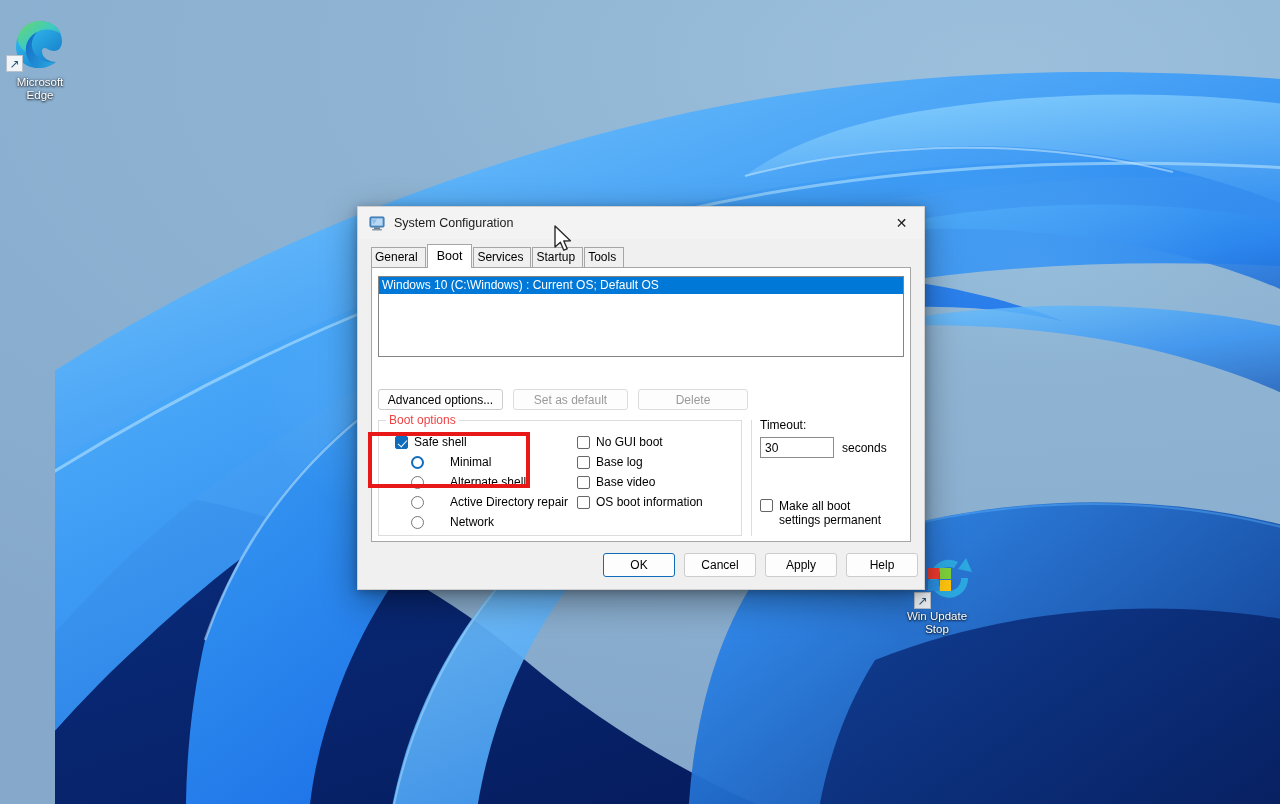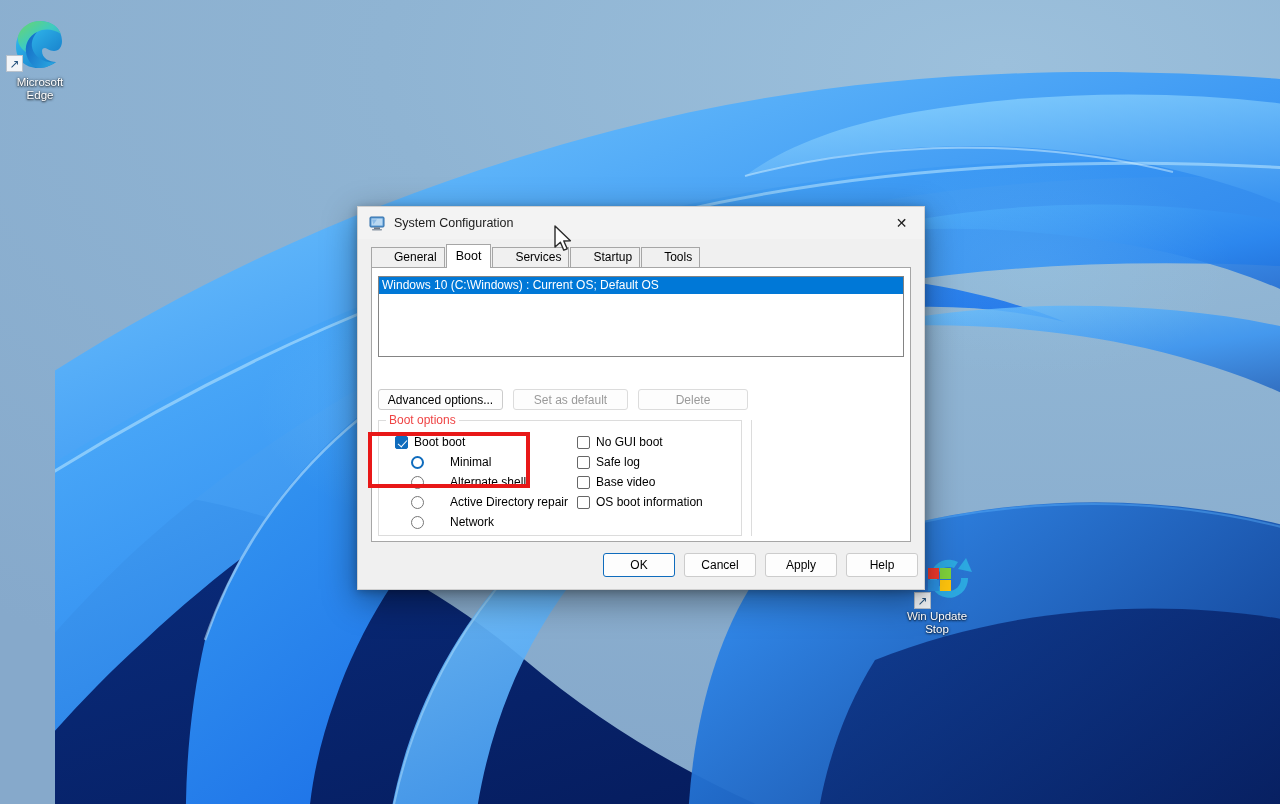--- a/index.html
+++ b/index.html
@@ -89,21 +89,21 @@
   #tabstrip {
     position: relative;
     height: 20px;
     margin: 8px 0 0 13px;
     display: flex; align-items: flex-end;
   }
   .tab {
     border: 1px solid #a6a6a6;
     border-bottom: none;
     background: #f0f0f0;
-    padding: 2px 7px 2px 22px;
+    padding: 2px 7px 2px 3px;
     font-size: 12px;
     line-height: 15px;
     margin-right: 1px;
     position: relative; z-index: 1;
     cursor: default;
   }
   .tab.active {
     background: #fff;
     padding: 4px 9px 4px 9px;
     margin-bottom: -1px;
@@ -389,21 +389,21 @@
       <div class="btn" id="btn-advanced">Advanced options...</div>
       <div class="btn disabled" id="btn-setdefault">Set as default</div>
       <div class="btn disabled" id="btn-delete">Delete</div>
 
       <div id="group-boot">
         <span id="group-boot-legend">Boot options</span>
 
         <div class="optcol" id="col-left">
           <div class="opt">
             <span class="cbox checked"></span>
-            <span class="lbl">Boot boot</span>
+            <span class="lbl">Safe shell</span>
           </div>
           <div class="opt indent">
             <span class="radio sel"></span>
             <span class="lbl">Minimal</span>
           </div>
           <div class="opt indent">
             <span class="radio"></span>
             <span class="lbl">Alternate shell</span>
           </div>
           <div class="opt indent">
@@ -416,35 +416,46 @@
           </div>
         </div>
 
         <div class="optcol" id="col-right">
           <div class="opt">
             <span class="cbox"></span>
             <span class="lbl">No GUI boot</span>
           </div>
           <div class="opt">
             <span class="cbox"></span>
-            <span class="lbl">Safe log</span>
+            <span class="lbl">Base log</span>
           </div>
           <div class="opt">
             <span class="cbox"></span>
             <span class="lbl">Base video</span>
           </div>
           <div class="opt">
             <span class="cbox"></span>
             <span class="lbl">OS boot information</span>
           </div>
         </div>
       </div>
 
       <div id="group-divider"></div>
 
+      <div id="timeout-wrap">
+        <div id="timeout-label">Timeout:</div>
+        <div id="timeout-row">
+          <div id="timeout-input">30</div>
+          <span id="timeout-units">seconds</span>
+        </div>
+        <div id="perm-opt">
+          <span class="cbox"></span>
+          <span class="lbl">Make all boot settings permanent</span>
+        </div>
+      </div>
 
     </div>
 
     <div id="bottom-bar">
       <div class="bbtn" id="b-ok">OK</div>
       <div class="bbtn" id="b-cancel">Cancel</div>
       <div class="bbtn" id="b-apply">Apply</div>
       <div class="bbtn" id="b-help">Help</div>
     </div>
   </div>

